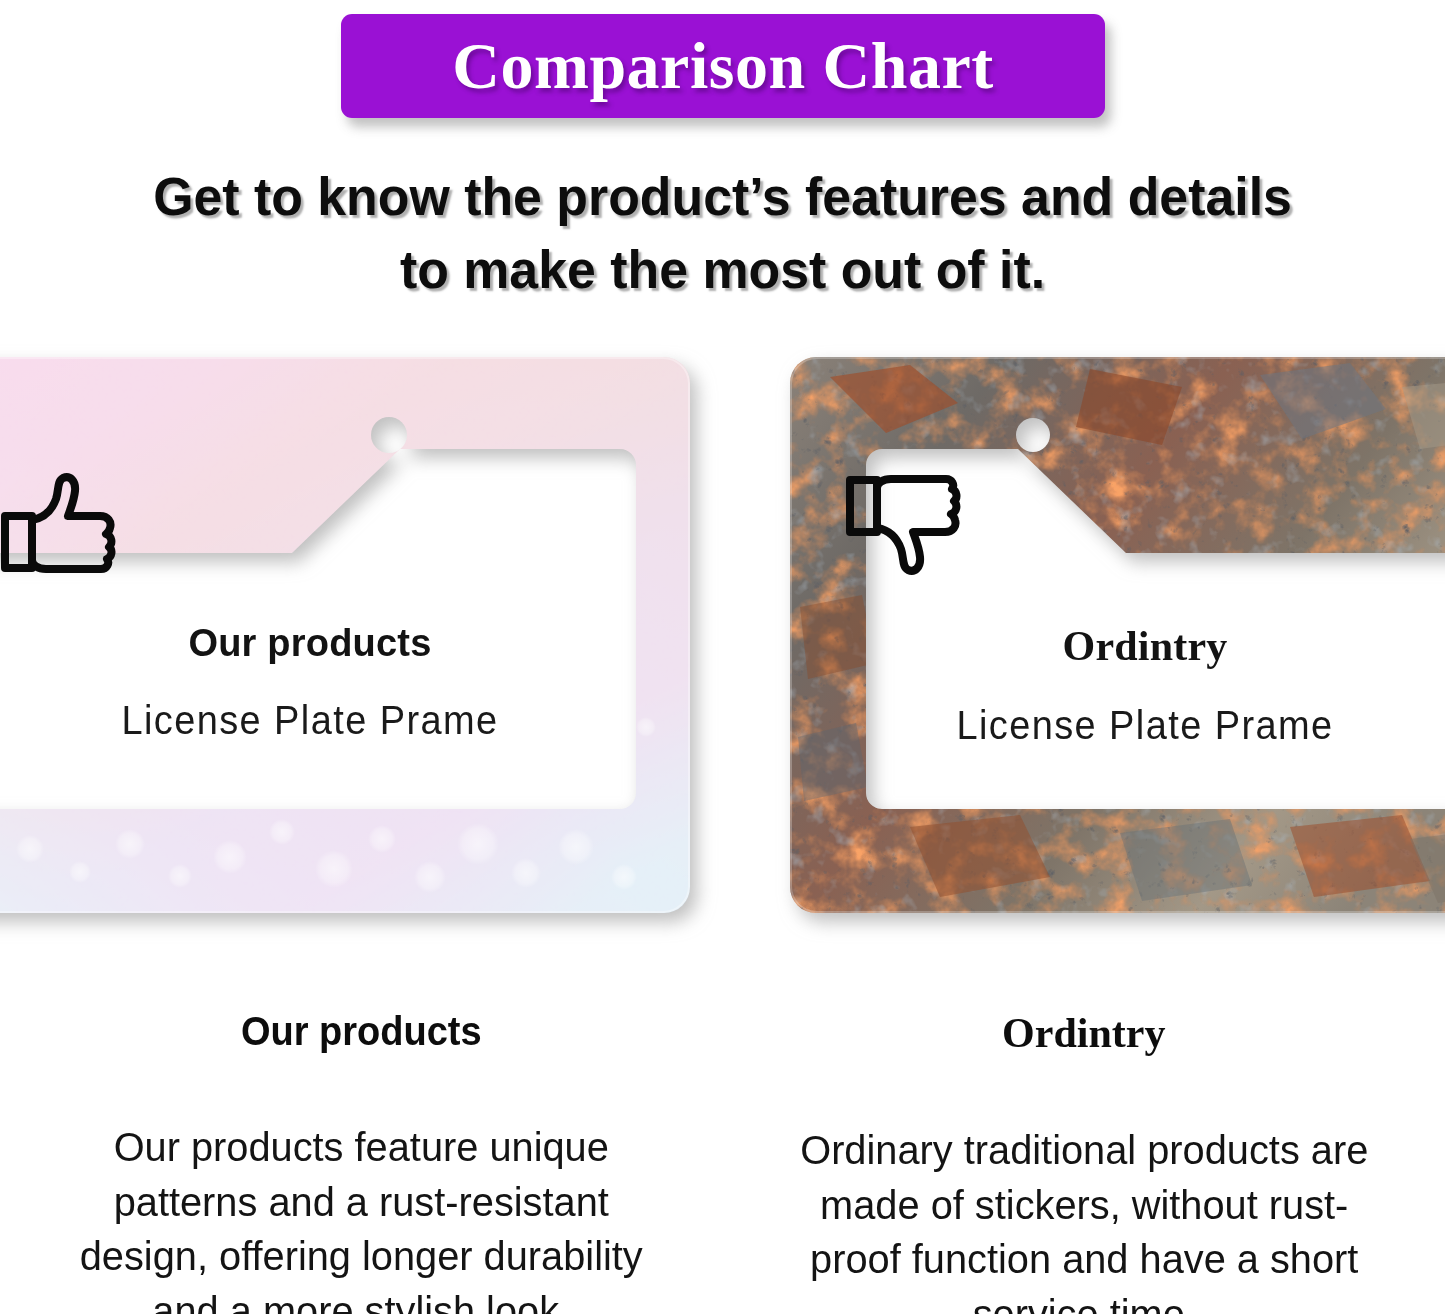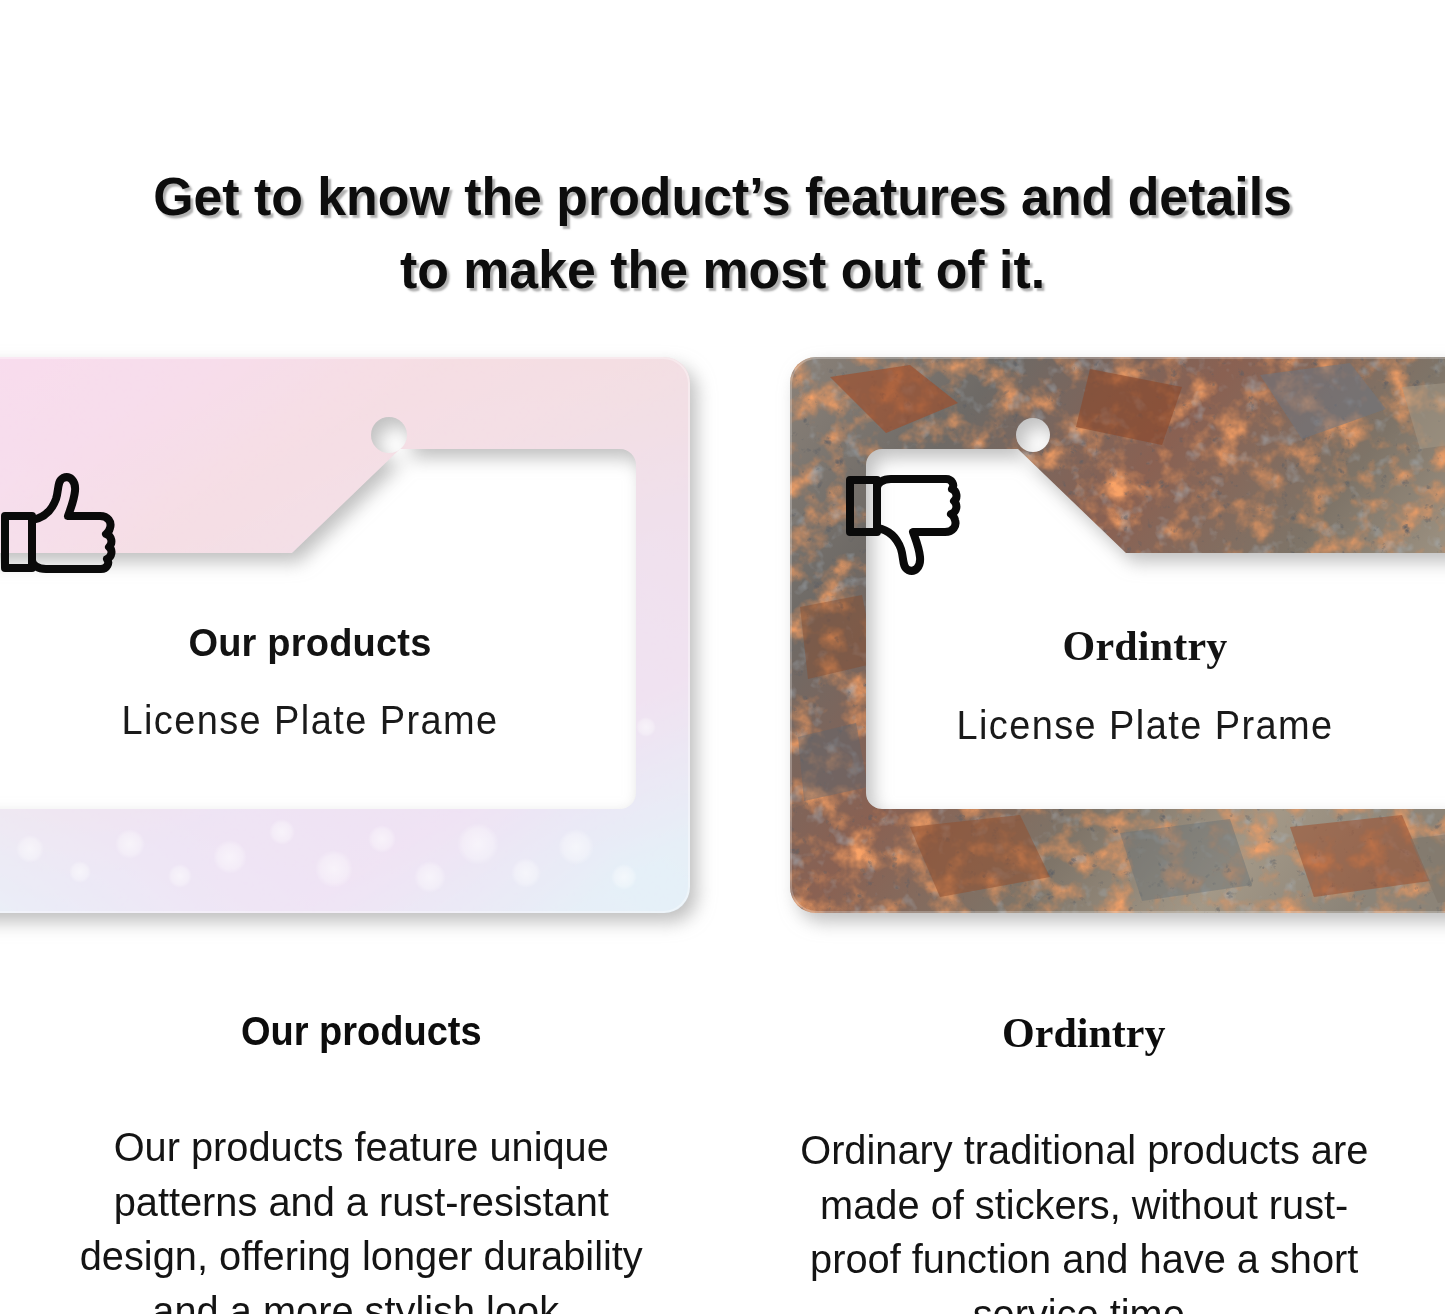--- a/index.html
+++ b/index.html
@@ -150,20 +150,25 @@
     transform: scaleX(0.97);
   }
   .col-left .col-body  { padding: 0 22px; }
   .col-right .col-body { padding: 0 36px; }
 </style>
 </head>
 <body>
 
 <div id="page">
 
+  <div class="banner-wrap">
+    <div class="banner">
+      <span class="banner-title">Comparison Chart</span>
+    </div>
+  </div>
 
   <div class="subtitle">Get to know the product’s features and details to make the most out of it.</div>
 
   <div class="frames">
 
     <div class="frame frame-left">
       <svg viewBox="0 0 760 556" preserveAspectRatio="none" xmlns="http://www.w3.org/2000/svg">
         <defs>
 
           <linearGradient id="glitGrad" x1="0" y1="0" x2="0.85" y2="1">

